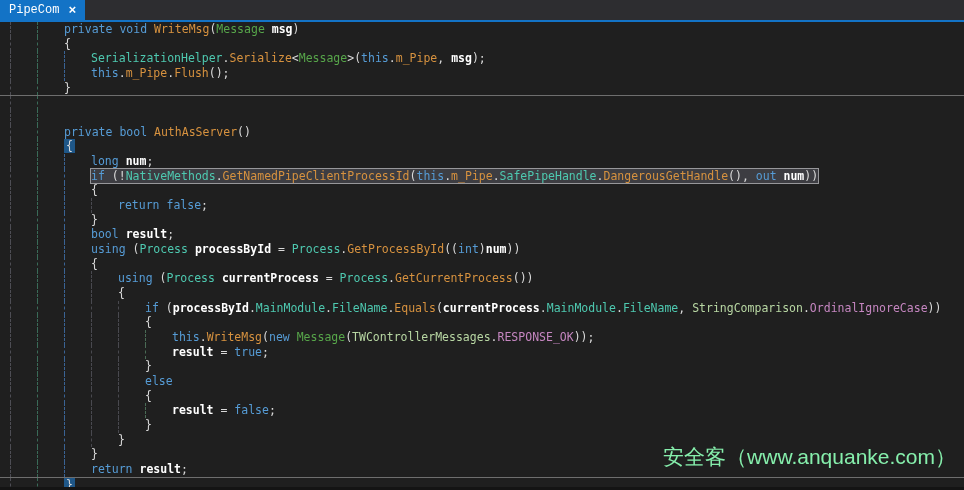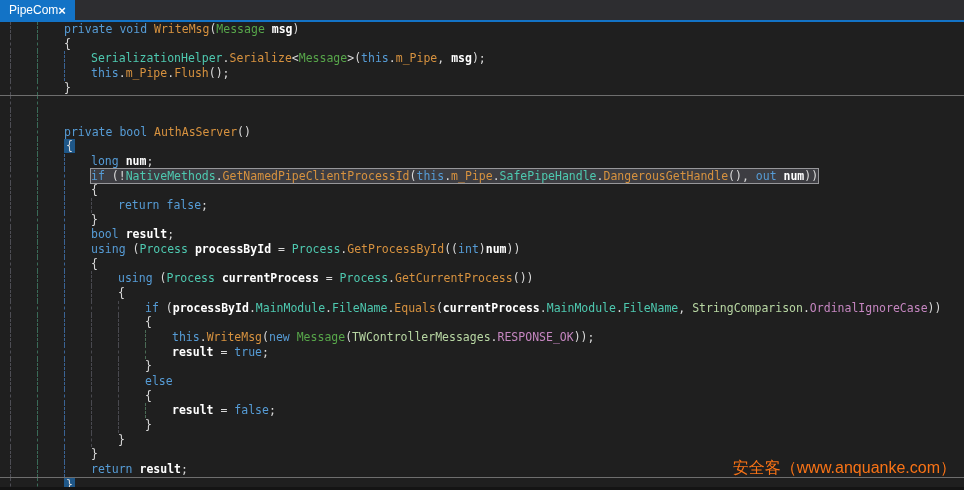--- a/index.html
+++ b/index.html
@@ -1,39 +1,39 @@
 <!DOCTYPE html>
 <html><head>
 <meta charset="utf-8">
 <style>
   * { margin:0; padding:0; box-sizing:border-box; }
   html,body { width:964px; height:490px; overflow:hidden; }
   body { position:relative; background:#1f1f1f; font-family:"DejaVu Sans Mono","Liberation Mono",monospace; }
 
   .tabbar { position:absolute; top:0; left:0; right:0; height:20px; background:#2d2d30; }
   .tab { position:absolute; left:0; top:0; height:20px; background:#1373c6; color:#ffffff;
-         display:flex; align-items:center; padding:0 9px;
-         font-family:Liberation Sans, sans-serif; font-size:12px; cursor:default; }
+         display:flex; align-items:center; gap:9px; padding:0 9px;
+         font-family:Liberation Mono, monospace; font-size:12px; cursor:default; }
   .tab-close { font-size:13px; font-weight:bold; line-height:1; color:#ffffff; }
   .tab-underline { position:absolute; top:20px; left:0; right:0; height:2px; background:#1373c6; }
 
   .editor { position:absolute; top:22px; left:0; right:0; bottom:0; overflow:hidden; }
   .line { height:14.68px; line-height:14.68px; white-space:pre; font-size:11.5px;
           padding-left:10px; color:#dadada; }
   .line.sep { border-top:1px solid #6e6e6e; }
   .guide { display:inline-block; vertical-align:top; width:27px; height:100%;
            border-left:1px dashed #47474d; }
   .toks { display:inline-block; vertical-align:top; height:100%; }
   .toks.hl { background:#3d3d42; outline:1px solid #97979a; }
   .tk-loc { font-weight:bold; }
   .tk-bhl { padding:0 2px; }
 
-  .watermark { position:absolute; top:458px; right:8px;
+  .watermark { position:absolute; top:443px; right:8px;
                font-family:"Liberation Sans","DejaVu Sans",sans-serif;
-               font-size:16px; color:#f97316; }
+               font-size:21px; color:#86efac; }
   .bottomstrip { position:absolute; bottom:0; left:0; right:0; height:3px; background:#141414; }
 </style>
 </head>
 <body style="background: rgb(31, 31, 31);">
 
 <div class="tabbar" style="background: rgb(45, 45, 48);">
   <div class="tab" style="background: rgb(19, 115, 198);">
     <span>PipeCom</span>
     <span class="tab-close">×</span>
   </div>

